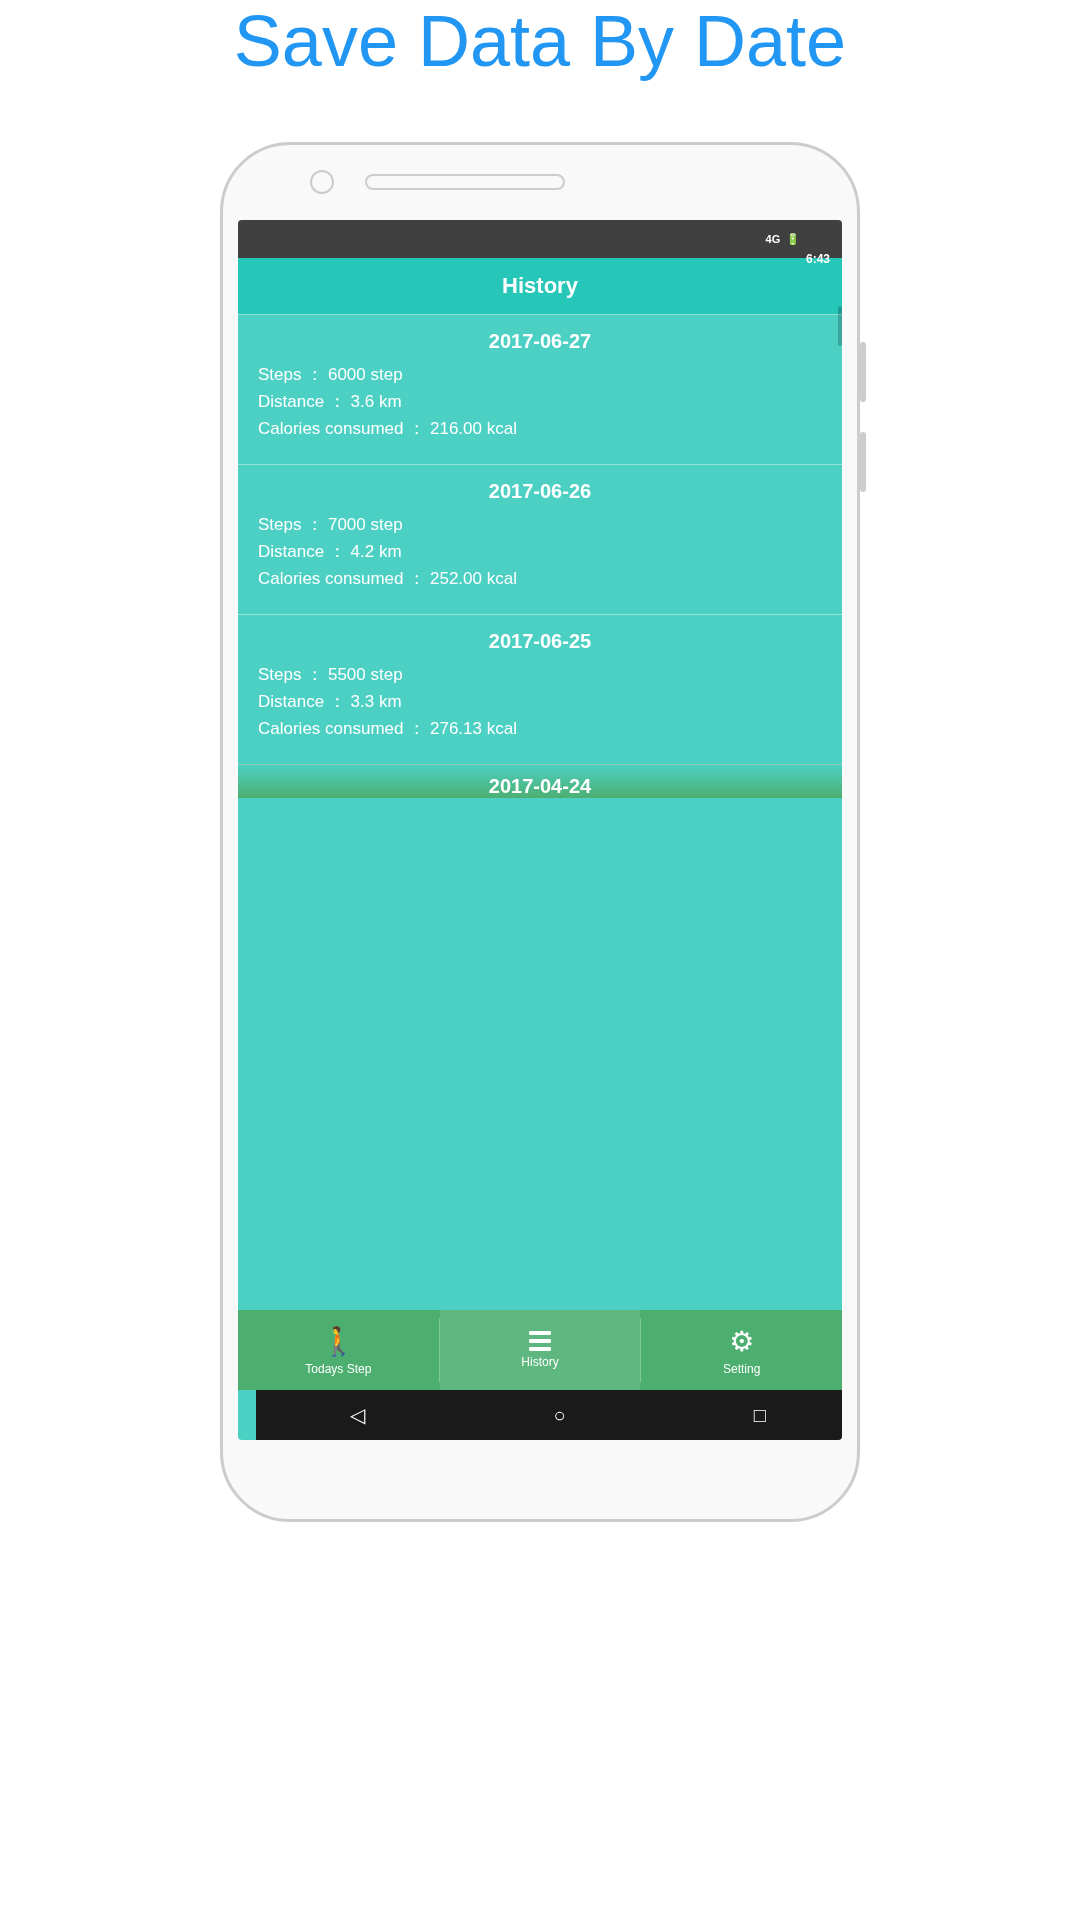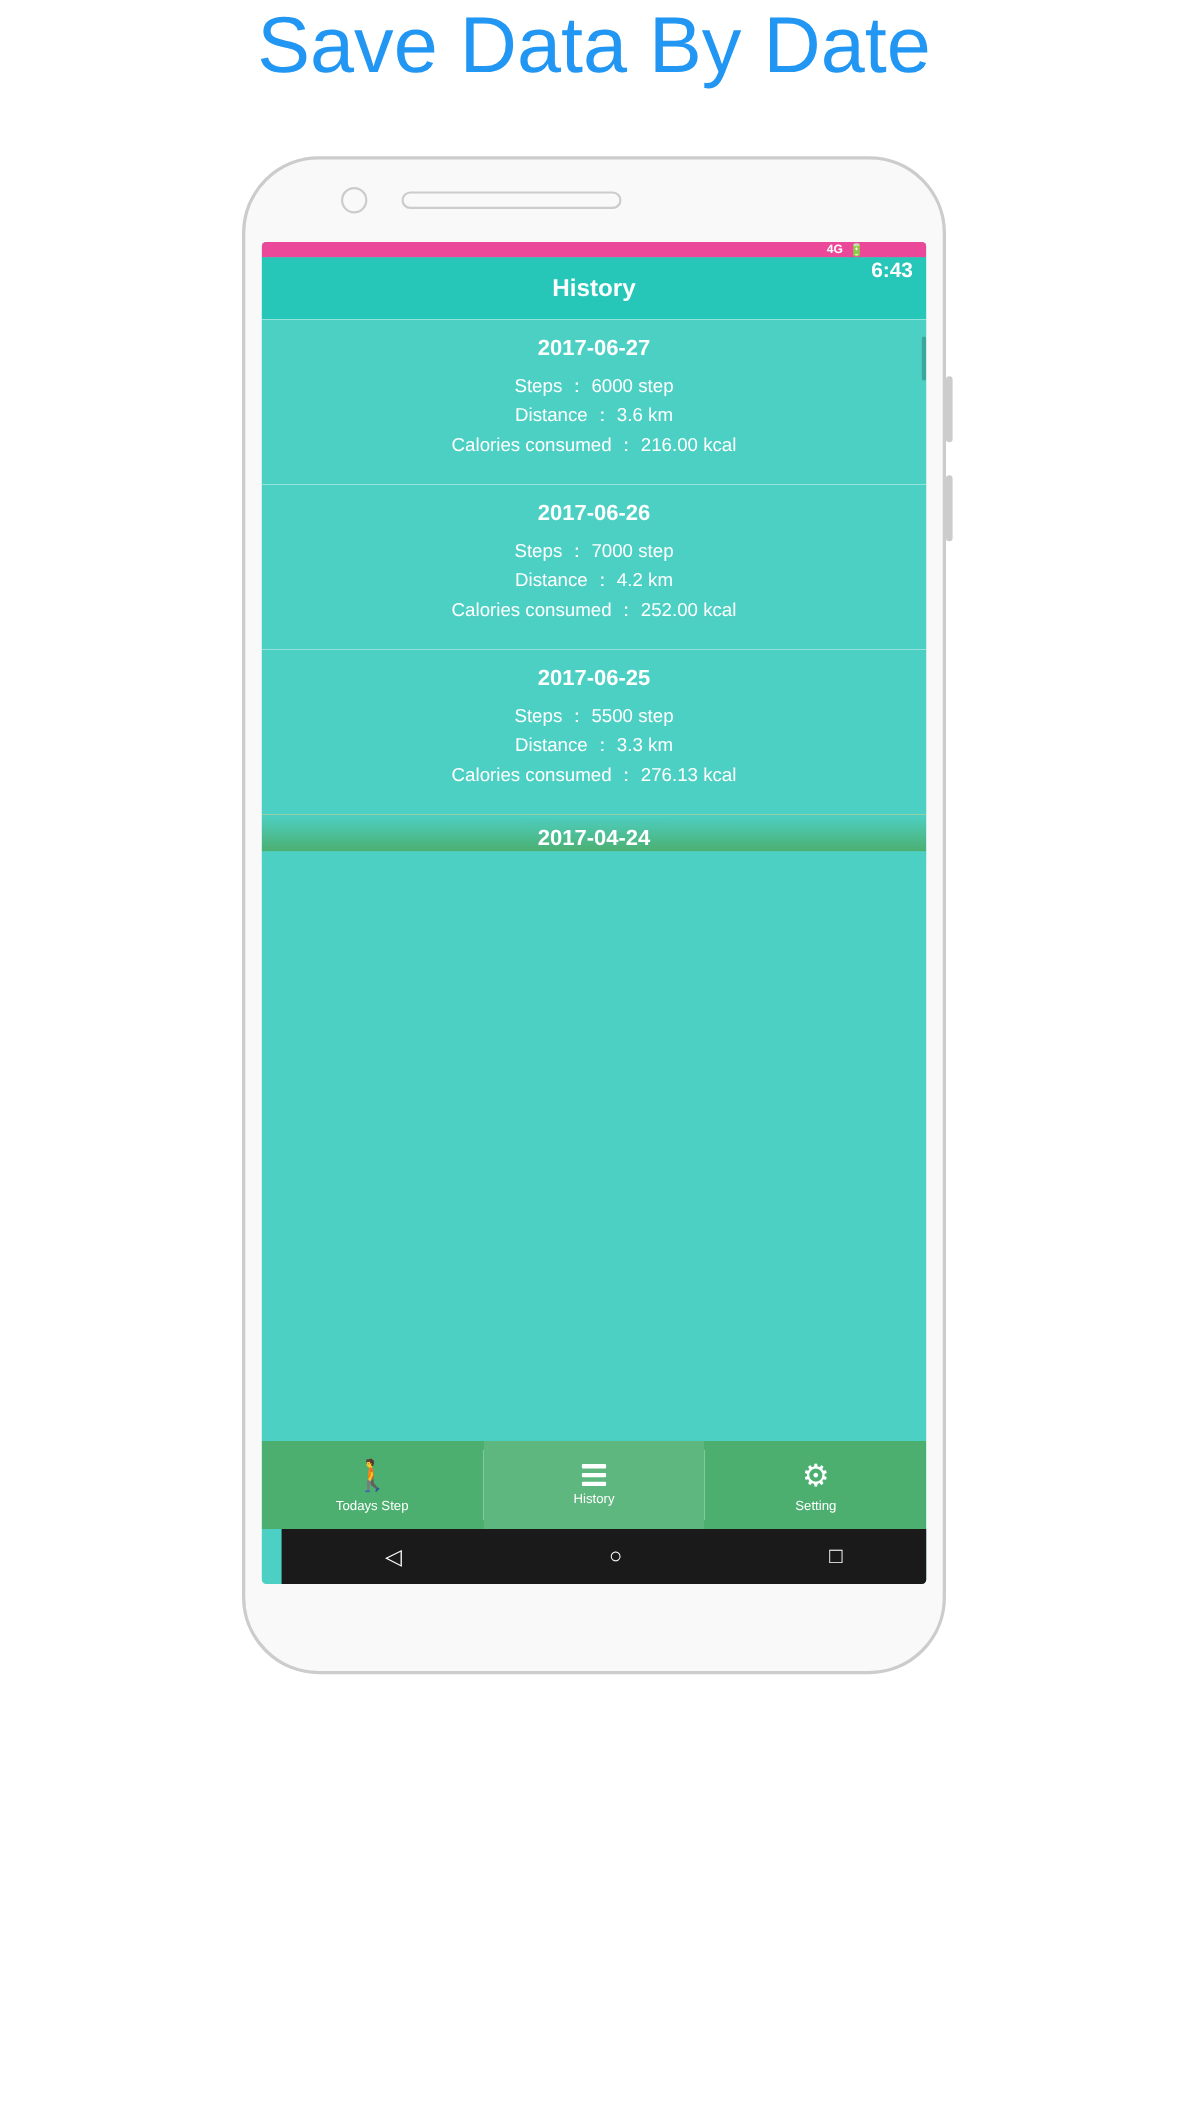--- a/index.html
+++ b/index.html
@@ -91,43 +91,43 @@
       left: 18px;
       width: 604px;
       height: 1220px;
       background: #4DD0C4;
       overflow: hidden;
       border-radius: 4px;
     }
 
     
     .status-bar {
-      background: #ec4899;
-      height: 14px;
+      background: #404040;
+      height: 38px;
       display: flex;
       align-items: center;
       justify-content: flex-end;
       padding: 0 12px;
       gap: 6px;
     }
 
     .status-signal {
       color: white;
       font-size: 11px;
       font-weight: bold;
     }
 
     .status-battery {
       color: white;
       font-size: 11px;
     }
 
     .status-time {
       color: white;
-      font-size: 19px;
+      font-size: 12px;
       font-weight: bold;
       margin-top: 39px;
     }
 
     
     .app-bar {
       background: #26C6B8;
       height: 56px;
       display: flex;
       align-items: center;
@@ -157,21 +157,20 @@
       color: white;
       font-size: 20px;
       font-weight: bold;
       text-align: center;
       margin-bottom: 10px;
     }
 
     .history-row {
       color: white;
       font-size: 17px;
-      text-align: center;
       margin-bottom: 4px;
     }
 
     
     .bottom-nav {
       height: 80px;
       background: linear-gradient(to bottom, #4CAF70, #4CAF70);
       display: flex;
       align-items: stretch;
     }

